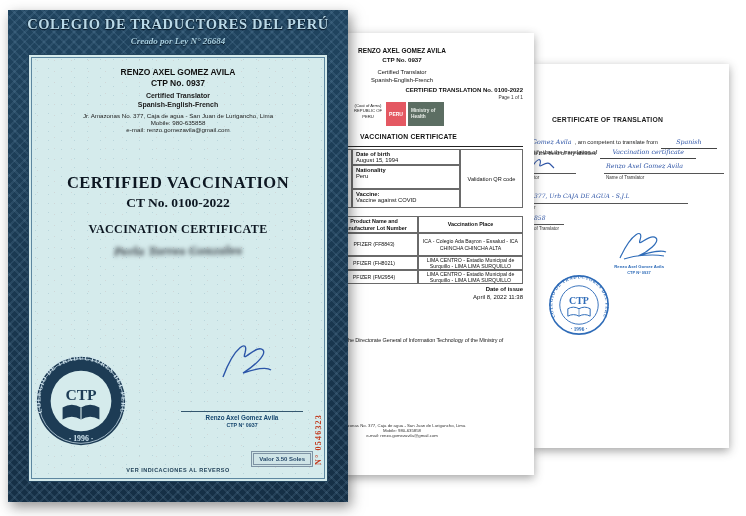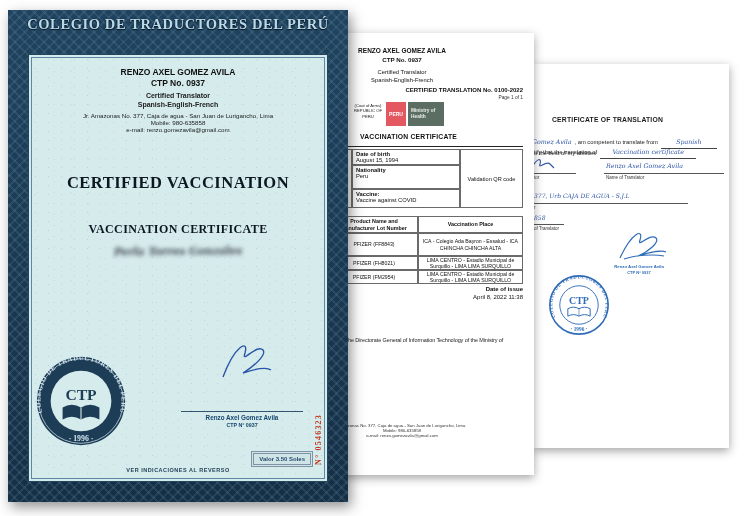--- a/index.html
+++ b/index.html
@@ -225,31 +225,33 @@
 
     <div class="m-abs m-par">he Directorate General of Information Technology of the Ministry of</div>
 
     <div class="m-abs m-f m-f1">Amazonas No. 377, Caja de agua - San Juan de Lurigancho, Lima</div>
     <div class="m-abs m-f m-f2">Mobile: 980-635858</div>
     <div class="m-abs m-f m-f3">e-mail: renzo.gomezavila@gmail.com</div>
   </section>
 
   <section class="cert">
     <div class="cert-title">COLEGIO DE TRADUCTORES DEL PERÚ</div>
+    <div class="cert-subtitle">Creado por Ley N° 26684</div>
 
     <div class="cert-inner">
       <div class="cc ct-name">RENZO AXEL GOMEZ AVILA</div>
       <div class="cc ct-ctp">CTP No. 0937</div>
       <div class="cc ct-role">Certified Translator</div>
       <div class="cc ct-langs">Spanish-English-French</div>
       <div class="cc ct-addr">Jr. Amazonas No. 377, Caja de agua - San Juan de Lurigancho, Lima</div>
       <div class="cc ct-mobile">Mobile: 980-635858</div>
       <div class="cc ct-email">e-mail: renzo.gomezavila@gmail.com</div>
 
       <div class="cc ct-big">CERTIFIED VACCINATION</div>
+      <div class="cc ct-no">CT No. 0100-2022</div>
       <div class="cc ct-doctype">VACCINATION CERTIFICATE</div>
       <div class="cc ct-holder">Perla Torres Gonzales</div>
 
       <svg class="ct-seal" viewBox="0 0 100 100">
         <circle cx="50" cy="50" r="48" fill="#1d3c55"></circle>
         <circle cx="50" cy="50" r="46" fill="none" stroke="#cfe4ee" stroke-width=".8"></circle>
         <circle cx="50" cy="50" r="33" fill="#d5ebec"></circle>
         <defs>
             <path id="arcL" d="M 11.2,70 A 44,44 0 1 1 88.8,70"></path>
           </defs>

